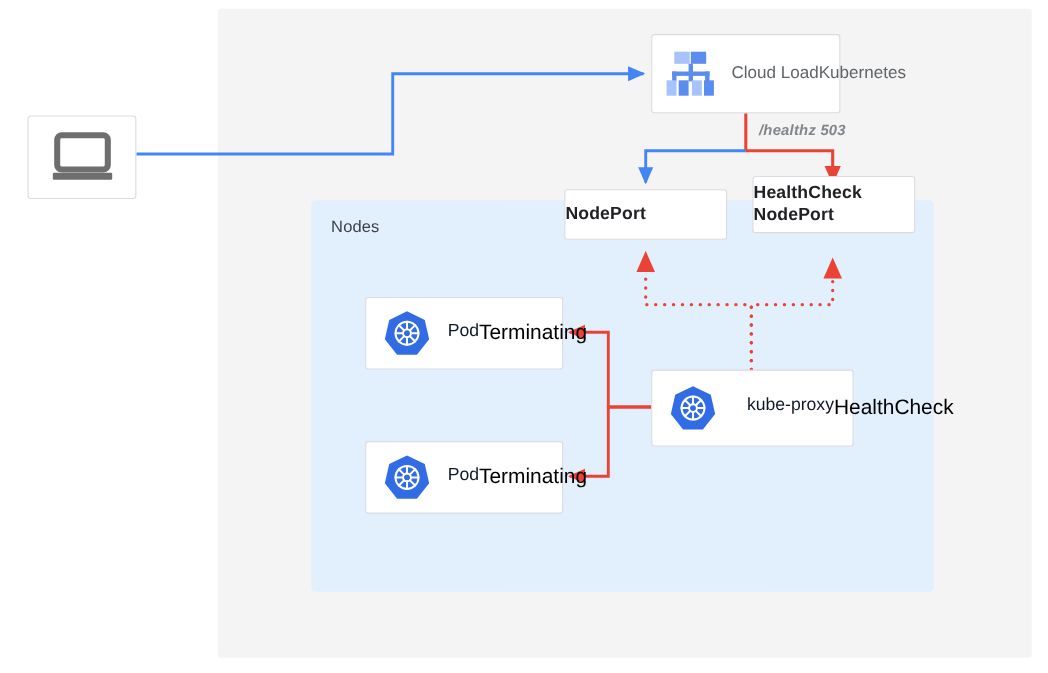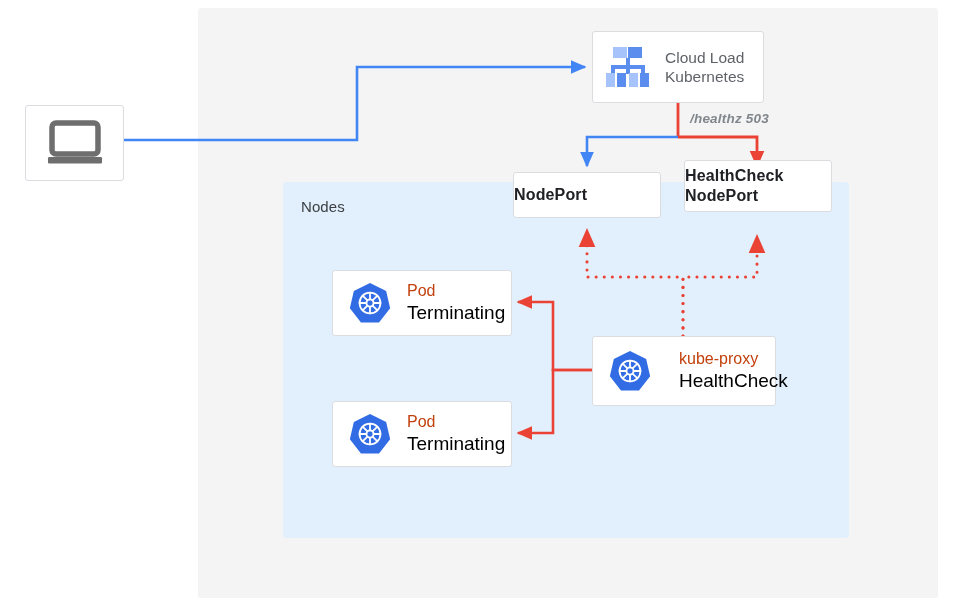--- a/index.html
+++ b/index.html
@@ -51,32 +51,32 @@
     position: absolute;
     background: #ffffff;
     border: 1px solid #dadce0;
     border-radius: 3px;
     box-sizing: border-box;
     display: flex;
     align-items: center;
   }
   .card-label-stack {
     display: flex;
-    flex-direction: column;
+    flex-direction: row;
     justify-content: flex-end;
     line-height: 1.25;
   }
   .title-grey {
     font-size: 15.5px;
     color: #5f6368;
     white-space: nowrap;
   }
   .title-dark {
     font-size: 16px;
-    color: #c2410c;
+    color: #0f172a;
     white-space: nowrap;
   }
   .subtitle-grey {
     font-size: 19px;
     color: #000000;
     white-space: nowrap;
   }
   .title-bold {
     font-size: 16px;
     font-weight: bold;

